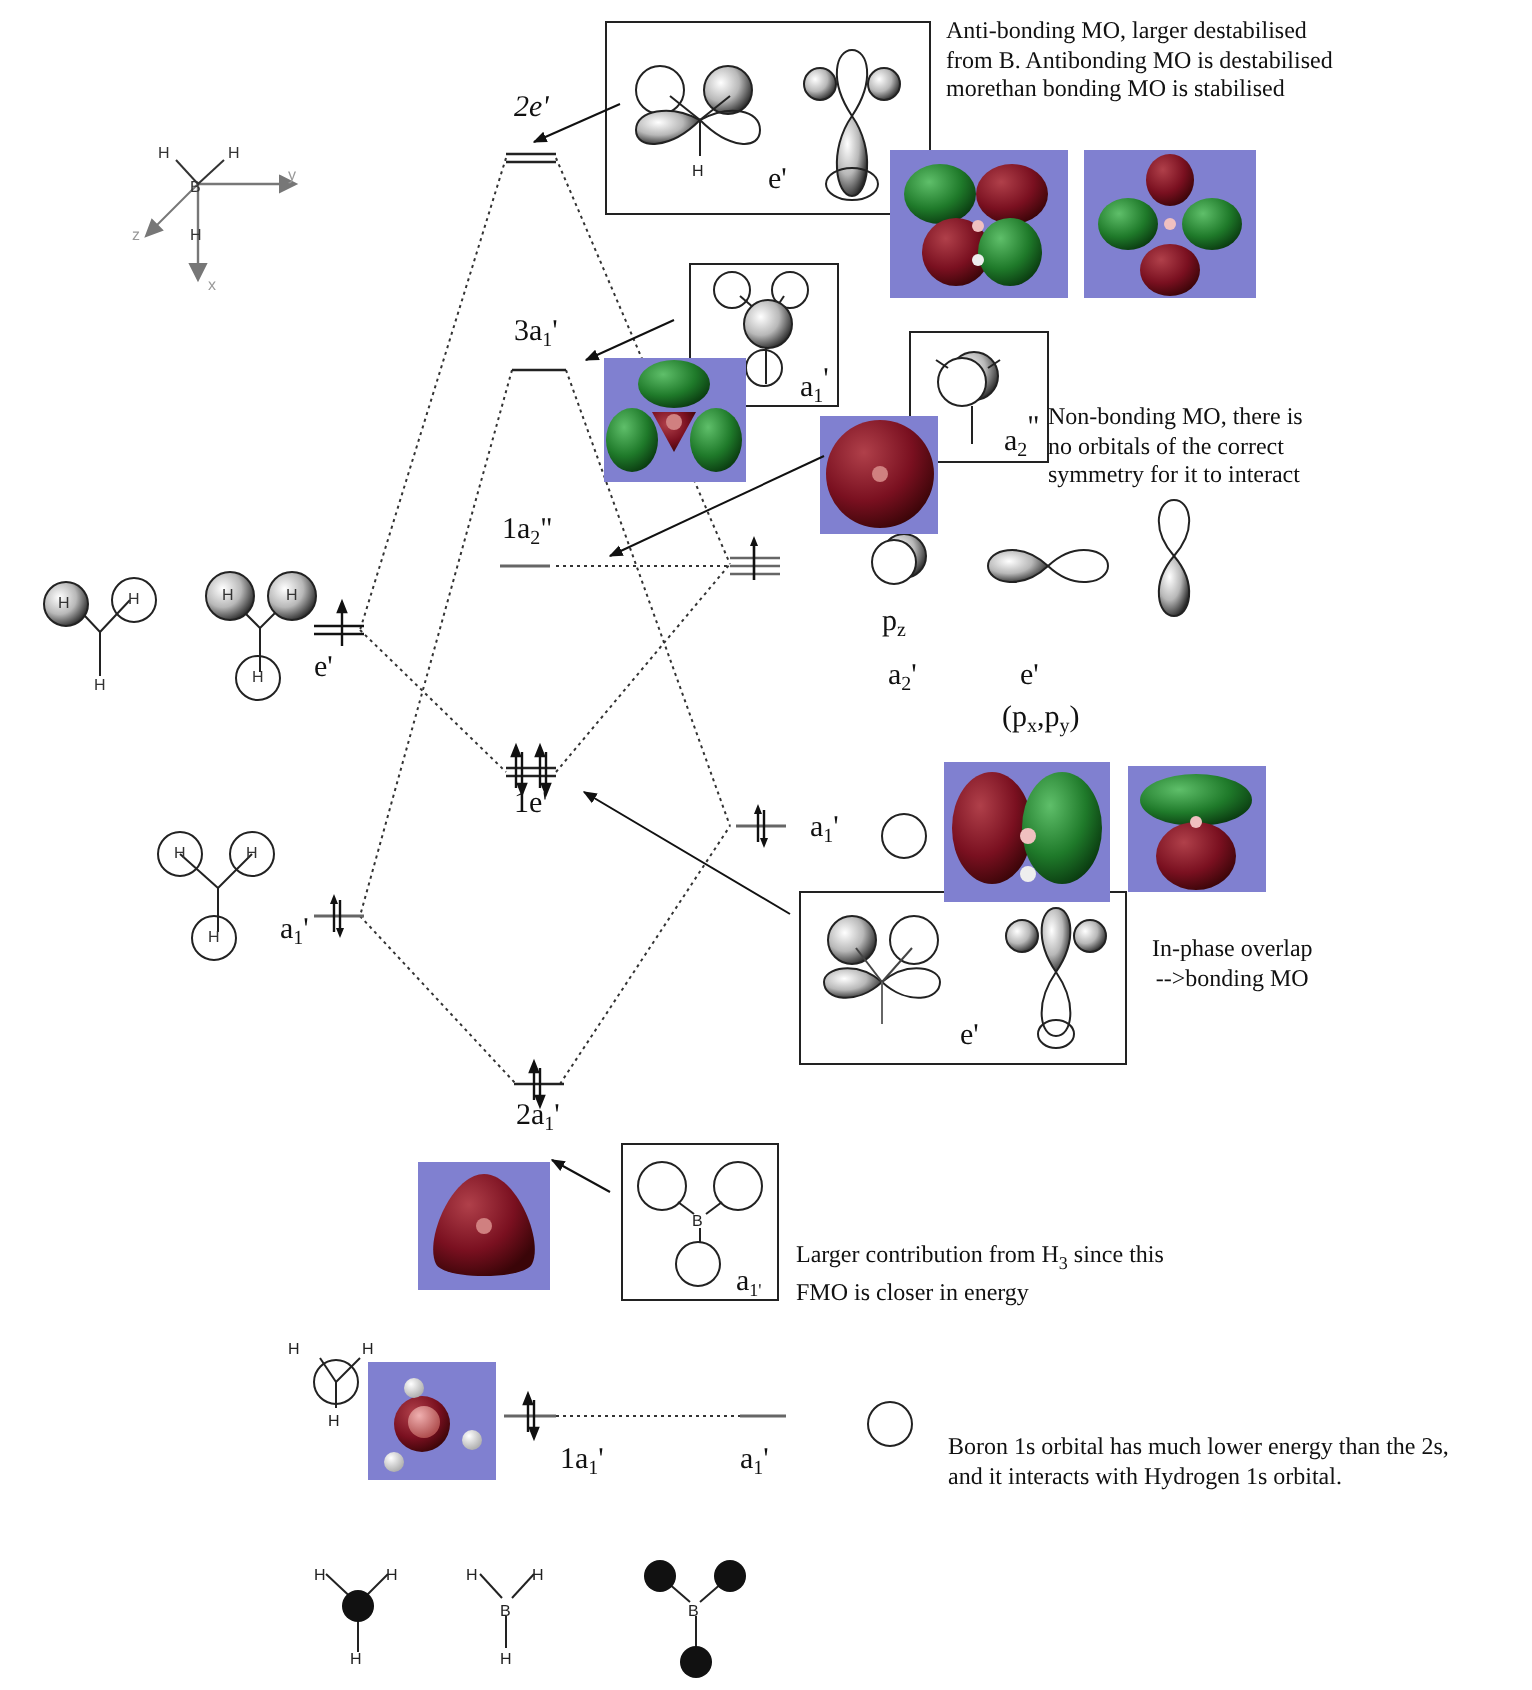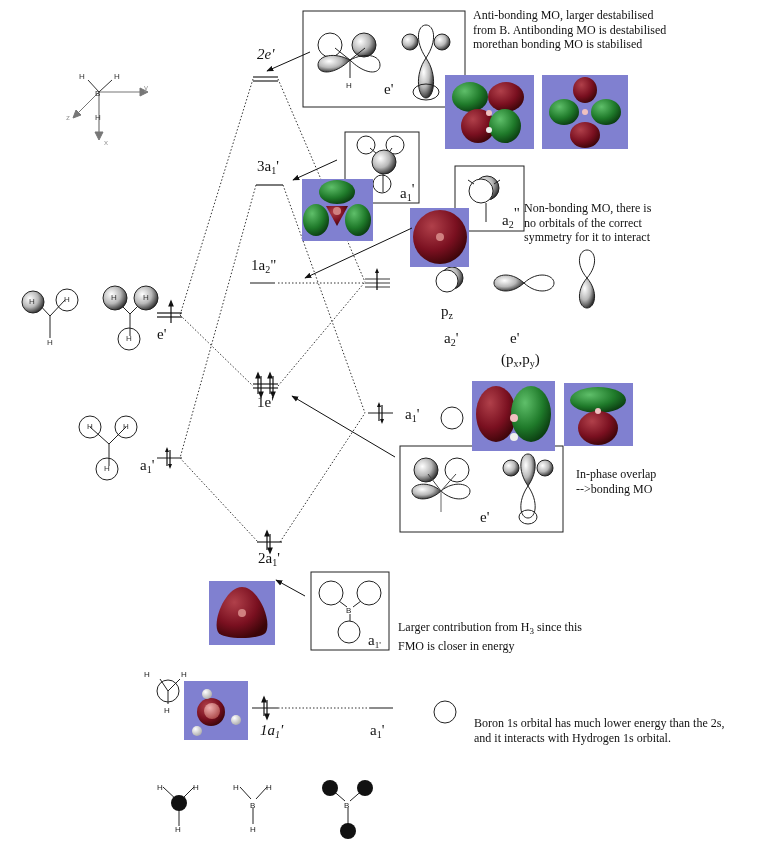--- a/index.html
+++ b/index.html
@@ -368,38 +368,38 @@
     <line x1="395" y1="457" x2="292" y2="396" marker-end="url(#arrowHead)"></line>
     <line x1="305" y1="596" x2="276" y2="580" marker-end="url(#arrowHead)"></line>
   </g>
 </svg>
 
 <div class="t lbl" style="left:257px;top:46px;font-style:italic;">2e'</div>
 <div class="t lbl" style="left:257px;top:158px;text-align:right;"><span>3a</span><sub>1</sub><span>'</span></div>
 <div class="t lbl" style="left:251px;top:257px;"><span>1a</span><sub>2</sub><span>"</span></div>
 <div class="t lbl" style="left:257px;top:394px;font-family:Liberation Serif, serif;">1e'</div>
 <div class="t lbl" style="left:258px;top:550px;font-family:Liberation Serif, serif;"><span>2a</span><sub>1</sub><span>'</span></div>
-<div class="t lbl" style="left:260px;top:722px;font-style:italic;"><span>1a</span><sub>1</sub><span>'</span></div>
+<div class="t lbl" style="left:280px;top:722px;"><span>1a</span><sub>1</sub><span>'</span></div>
 
 <div class="t lbl" style="left:157px;top:326px;">e'</div>
 <div class="t lbl" style="left:140px;top:457px;"><span>a</span><sub>1</sub><span>'</span></div>
 <div class="t lbl" style="left:405px;top:406px;"><span>a</span><sub>1</sub><span>'</span></div>
 <div class="t lbl" style="left:370px;top:722px;"><span>a</span><sub>1</sub><span>'</span></div>
 <div class="t lbl" style="left:441px;top:303px;"><span>p</span><sub>z</sub></div>
 <div class="t lbl" style="left:501px;top:303px;margin-top:48px;"><span>(p</span><sub>x</sub><span>,p</span><sub>y</sub><span>)</span></div>
 <div class="t lbl" style="left:444px;top:330px;"><span>a</span><sub>2</sub><span>'</span></div>
 <div class="t lbl" style="left:510px;top:330px;">e'</div>
 
 <div class="t note" style="left:473px;top:8px;">Anti-bonding MO, larger destabilised
 from B. Antibonding MO is destabilised
 morethan bonding MO is stabilised</div>
 <div class="t note" style="left:524px;top:165px;margin-top:36px;">Non-bonding MO, there is
 no orbitals of the correct
 symmetry for it to interact</div>
-<div class="t note" style="left:576px;top:467px;">In-phase overlap
+<div class="t note" style="left:576px;top:467px;text-align:center;">In-phase overlap
 --&gt;bonding MO</div>
 <div class="t note" style="left:398px;top:620px;"><span>Larger contribution from H</span><sub style="font-size:9px;">3</sub><span> since this</span><br><span>FMO is closer in energy</span></div>
 <div class="t note" style="left:474px;top:687px;margin-top:29px;">Boron 1s orbital has much lower energy than the 2s,
 and it interacts with Hydrogen 1s orbital.</div>
 
 <div class="t small" style="left:29px;top:297px;">H</div>
 <div class="t small" style="left:64px;top:295px;">H</div>
 <div class="t small" style="left:47px;top:338px;">H</div>
 <div class="t small" style="left:111px;top:293px;">H</div>
 <div class="t small" style="left:143px;top:293px;">H</div>

